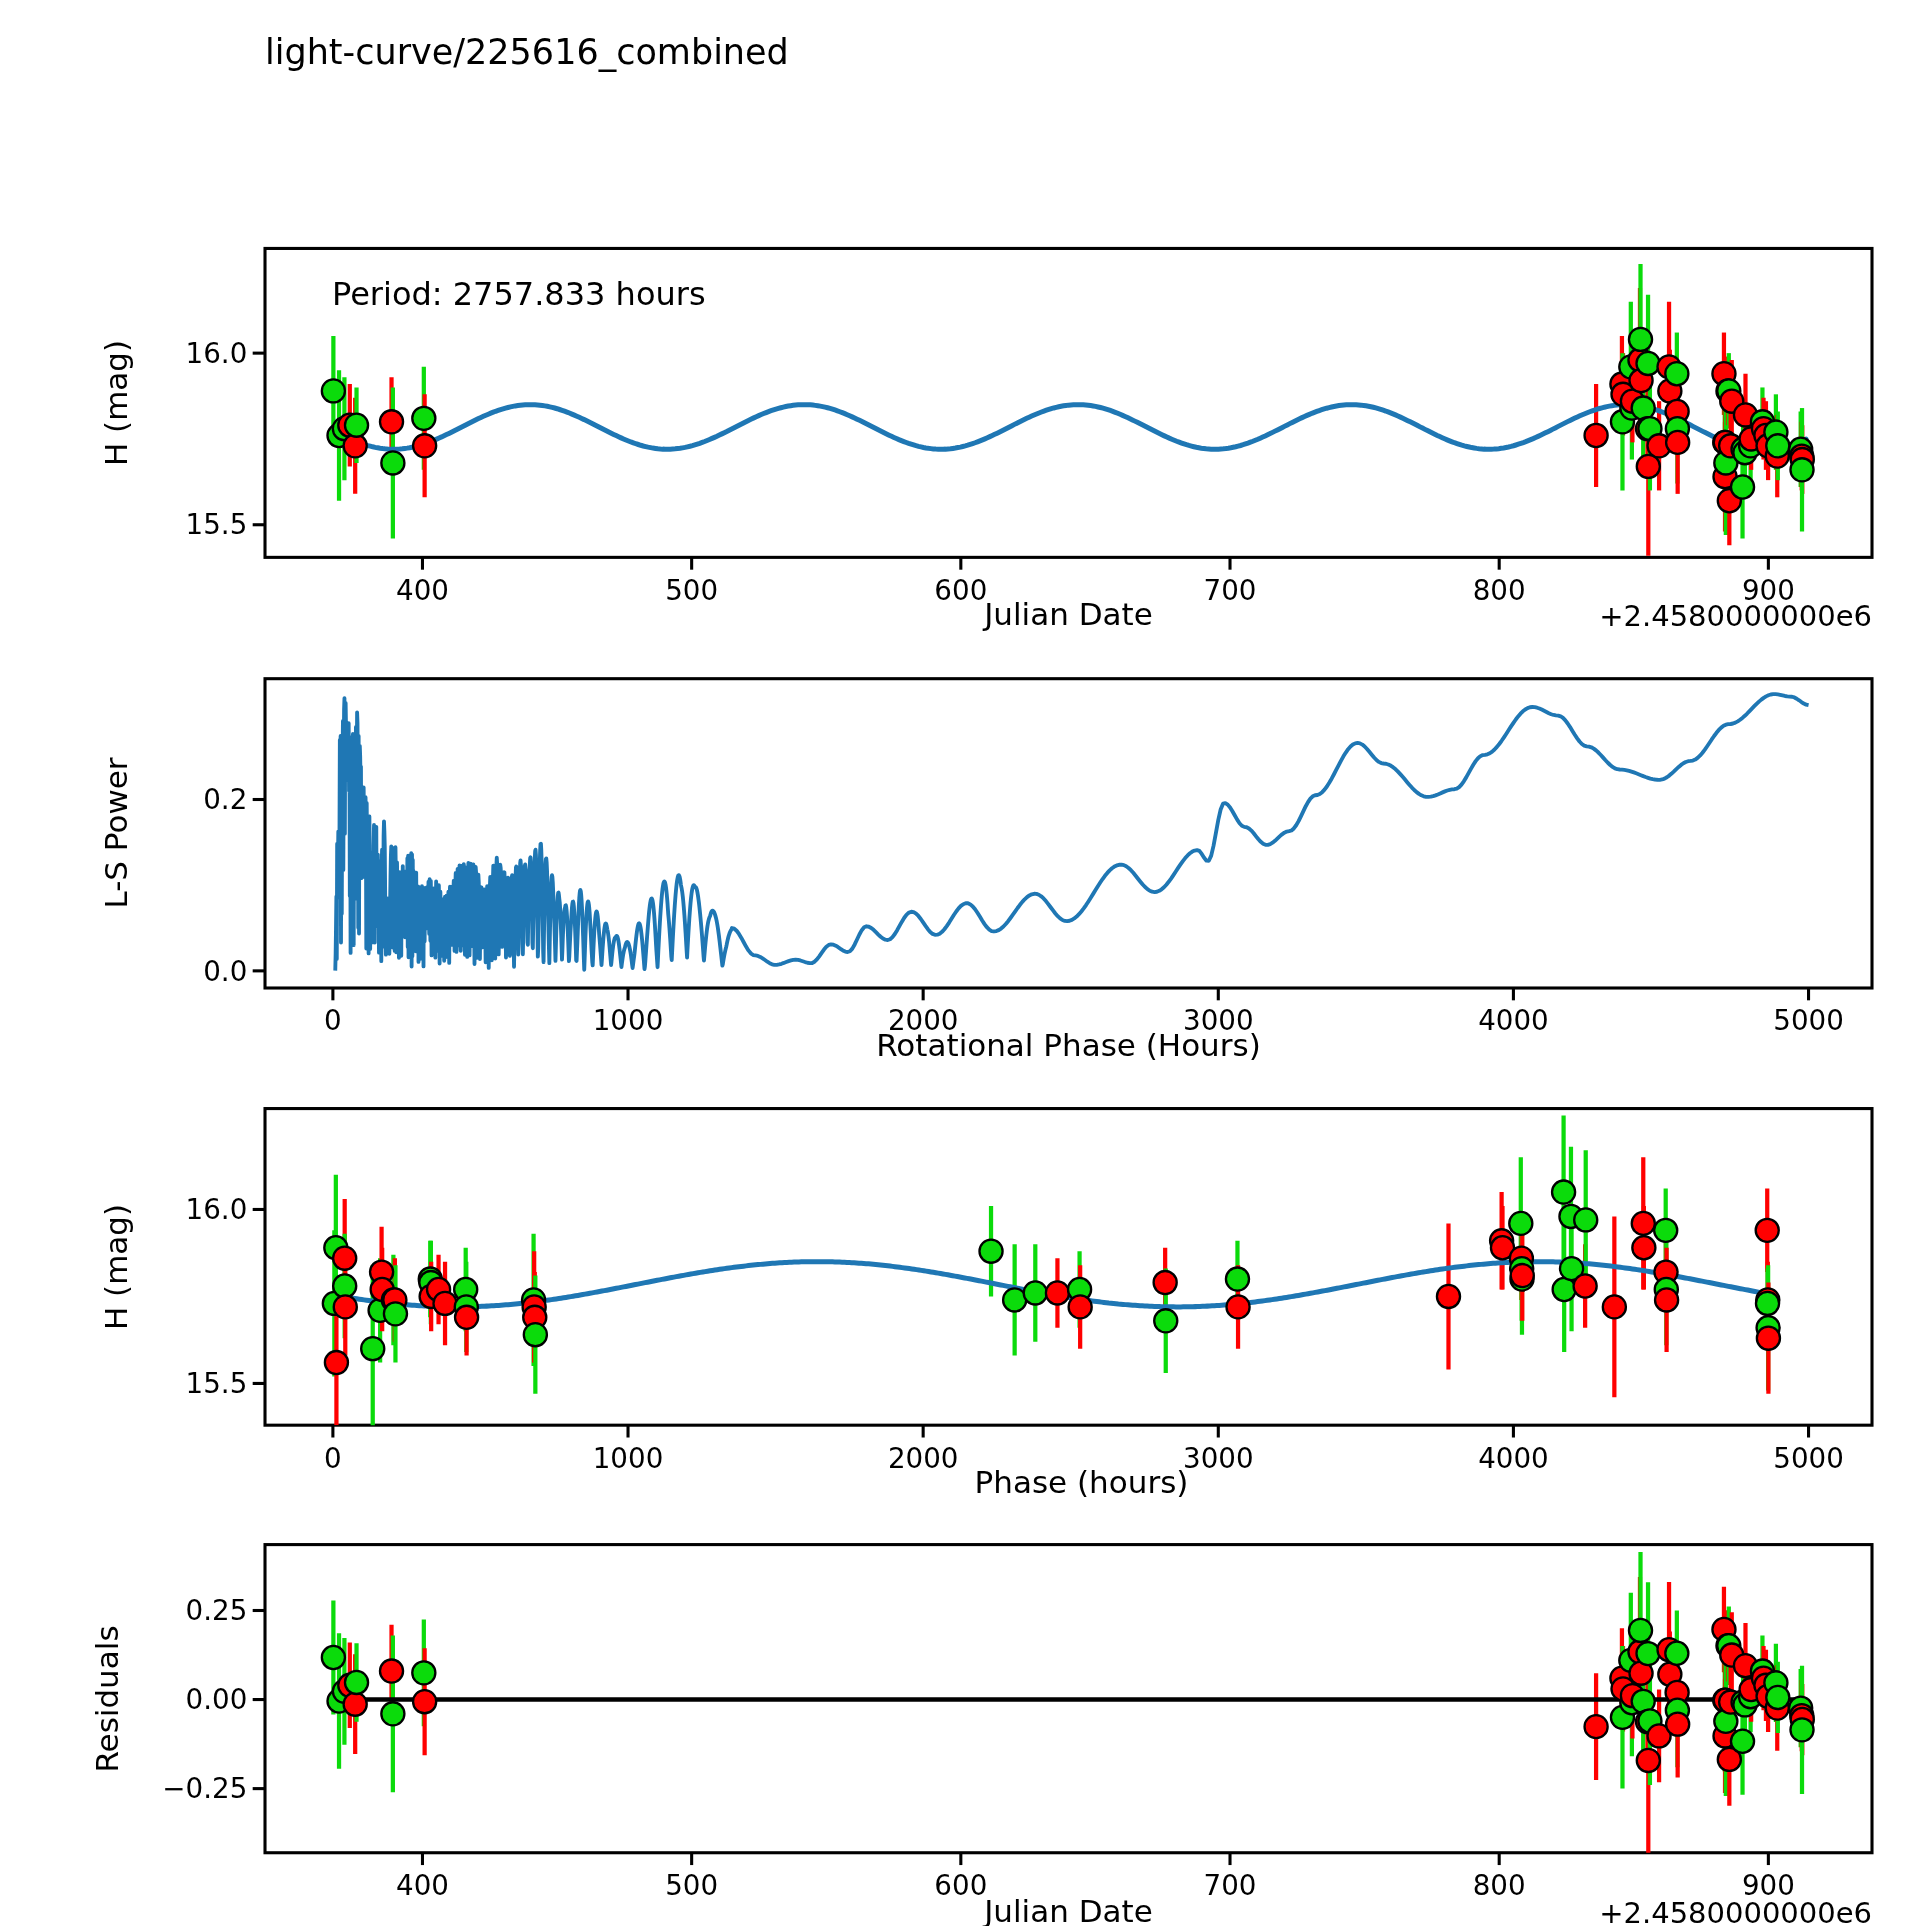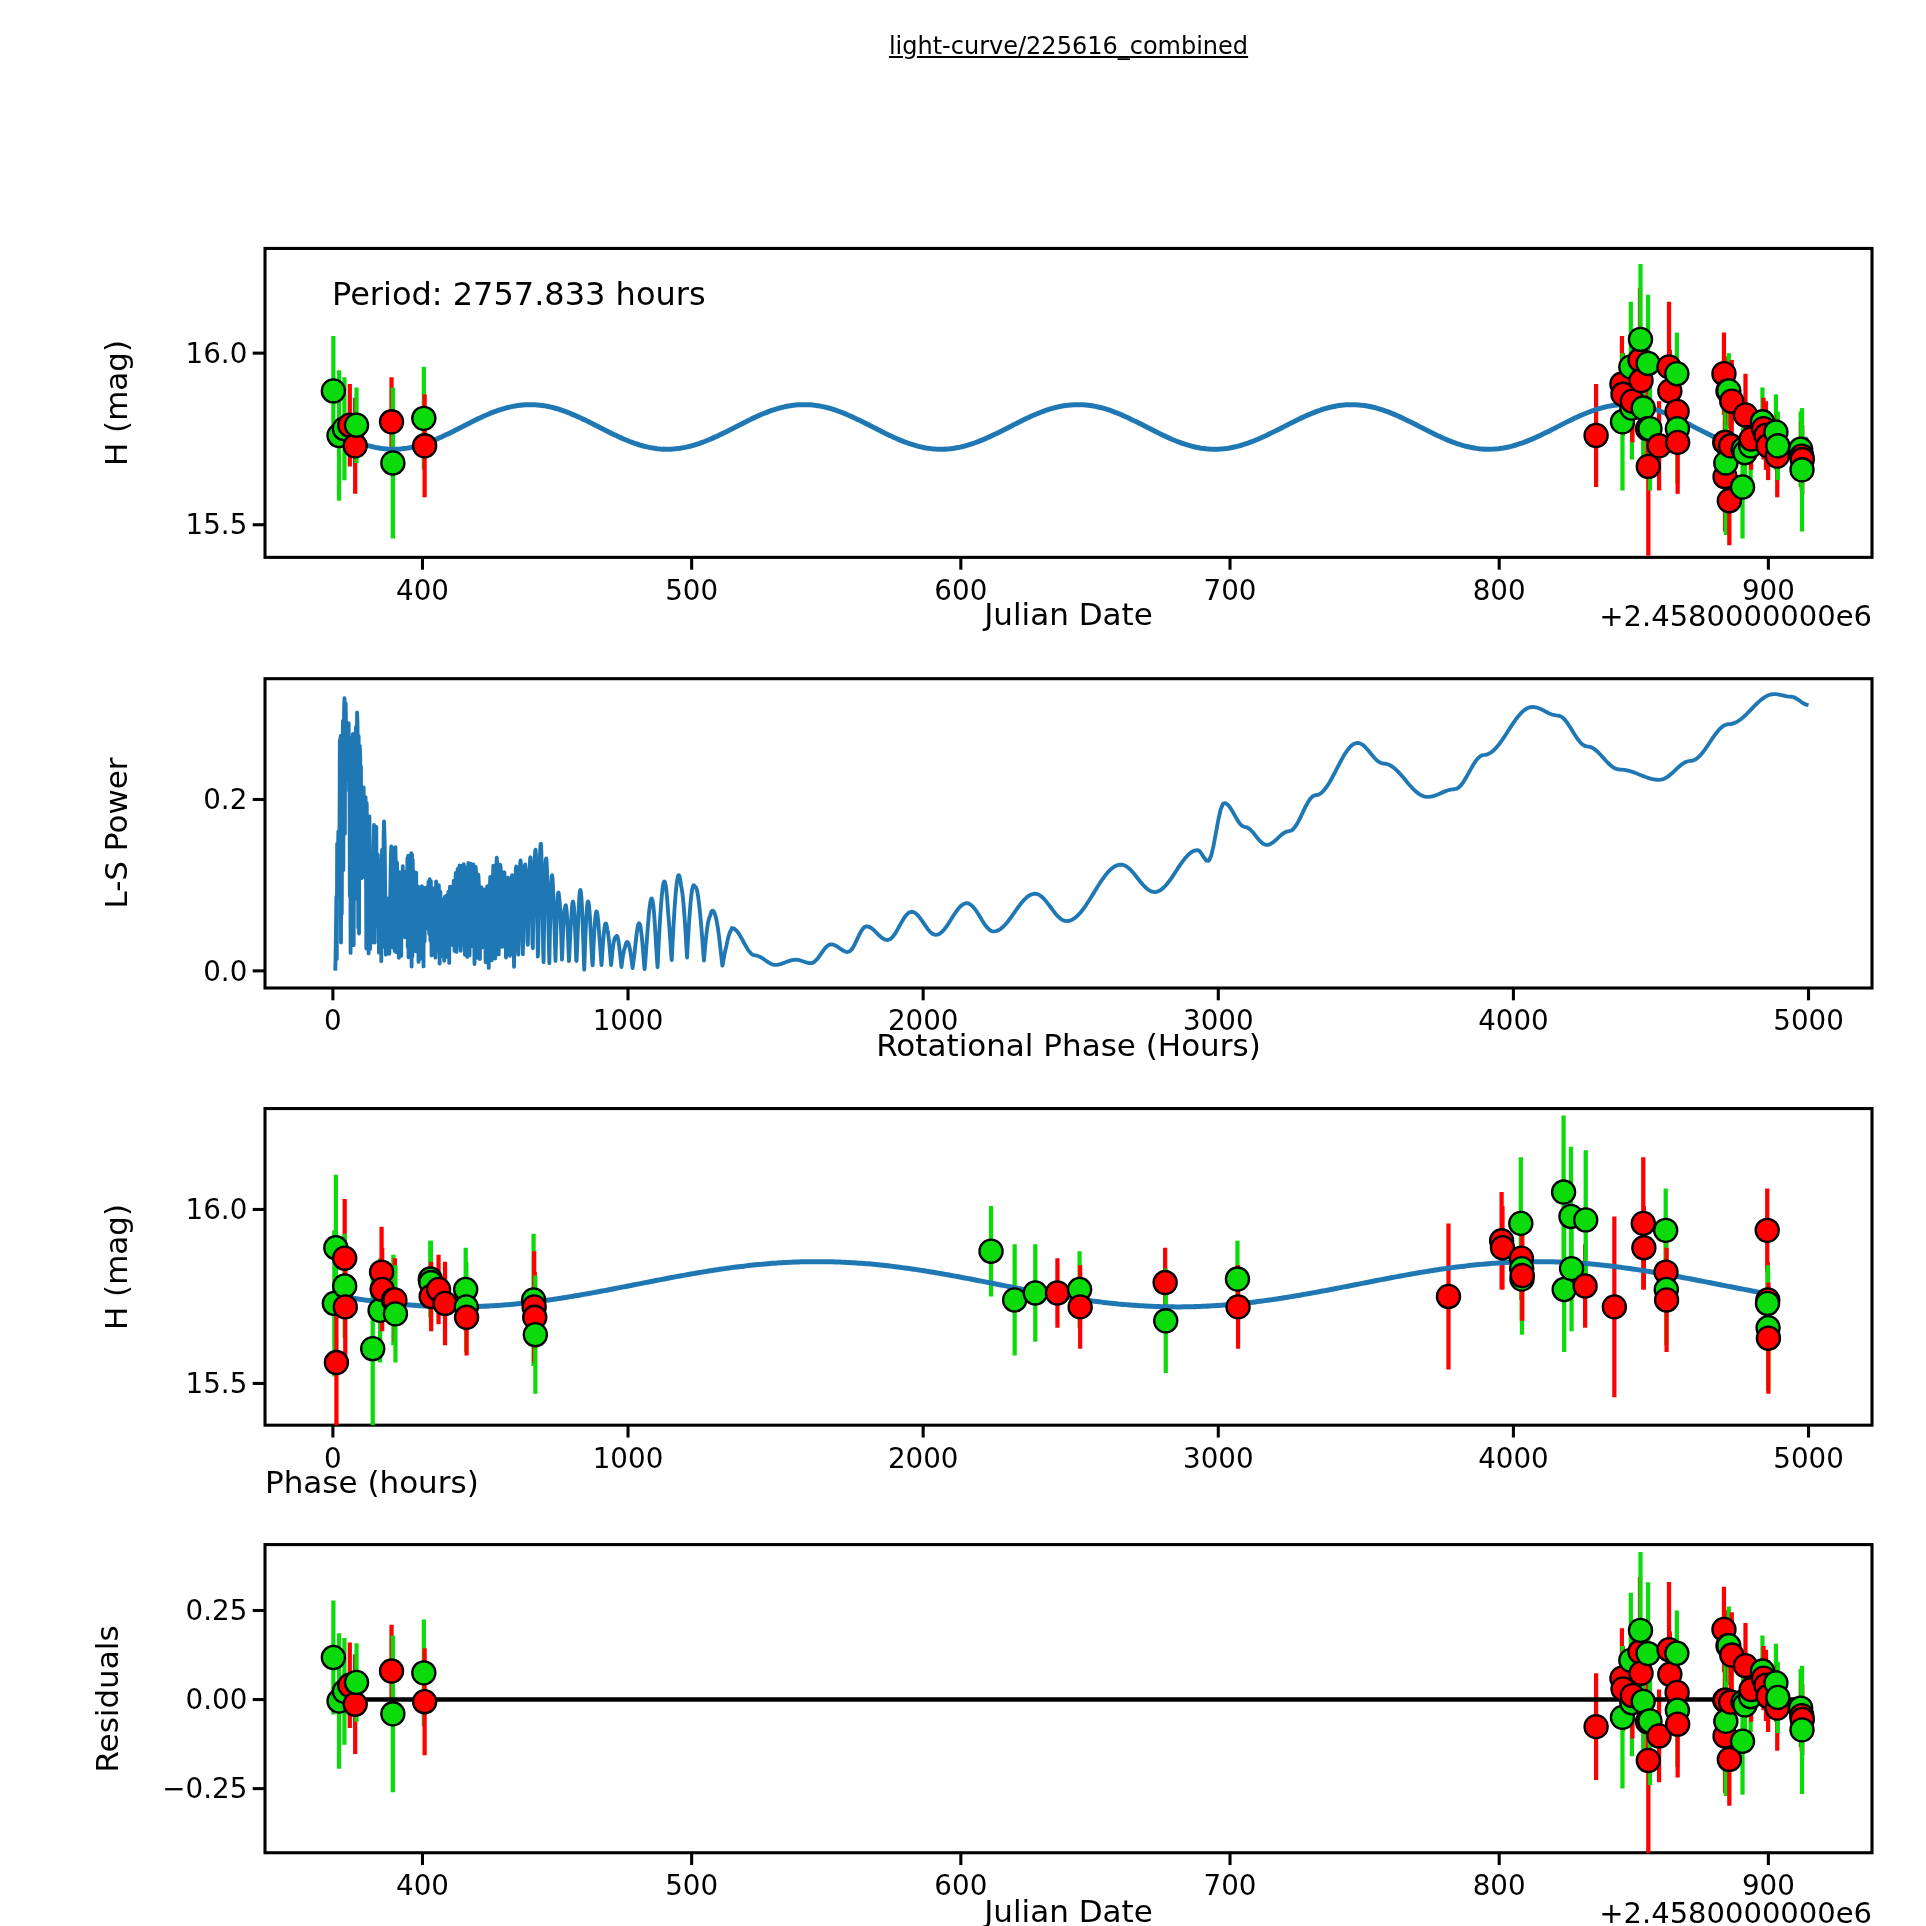--- a/index.html
+++ b/index.html
@@ -1,25 +1,25 @@
 <!DOCTYPE html>
 <html style="font-size:6.2px"><head>
 <meta charset="utf-8">
 <style>
   html,body{margin:0;padding:0;background:#ffffff;}
   body{width:2080px;height:2080px;font-family:"DejaVu Sans","Liberation Sans",sans-serif;color:#000;}
   .figure{position:relative;width:2080px;height:2080px;background:#fff;overflow:hidden;}
   #plot-svg{position:absolute;left:0;top:0;}
   .txt{position:absolute;color:#000;line-height:1.05;}
-  .title{left:265px;top:34px;width:1607px;text-align:center;font-size:24px;text-decoration:underline;}
+  .title{left:265px;top:34px;width:1607px;font-size:35px;}
   .annot{left:332px;top:278px;font-size:32px;}
   .xlab0{left:265px;top:598px;width:1607px;text-align:center;font-size:31px;}
   .off0{left:1252px;top:601px;width:620px;text-align:right;font-size:29px;}
   .xlab1{left:265px;top:1029px;width:1607px;text-align:center;font-size:31px;}
-  .xlab2{left:265px;top:1466px;width:1607px;font-size:31px;}
+  .xlab2{left:278px;top:1466px;width:1607px;text-align:center;font-size:31px;}
   .xlab3{left:265px;top:1895px;width:1607px;text-align:center;font-size:31px;}
   .off3{left:1252px;top:1898px;width:620px;text-align:right;font-size:29px;}
   .ylab{transform:translate(-50%,-50%) rotate(-90deg);white-space:nowrap;font-size:31px;}
   .ylab0{left:116px;top:403px;}
   .ylab1{left:116px;top:833px;}
   .ylab2{left:116px;top:1267px;}
   .ylab3{left:107px;top:1699px;}
   svg text{font-family:"DejaVu Sans","Liberation Sans",sans-serif;fill:#000;}
 </style>
 </head>

